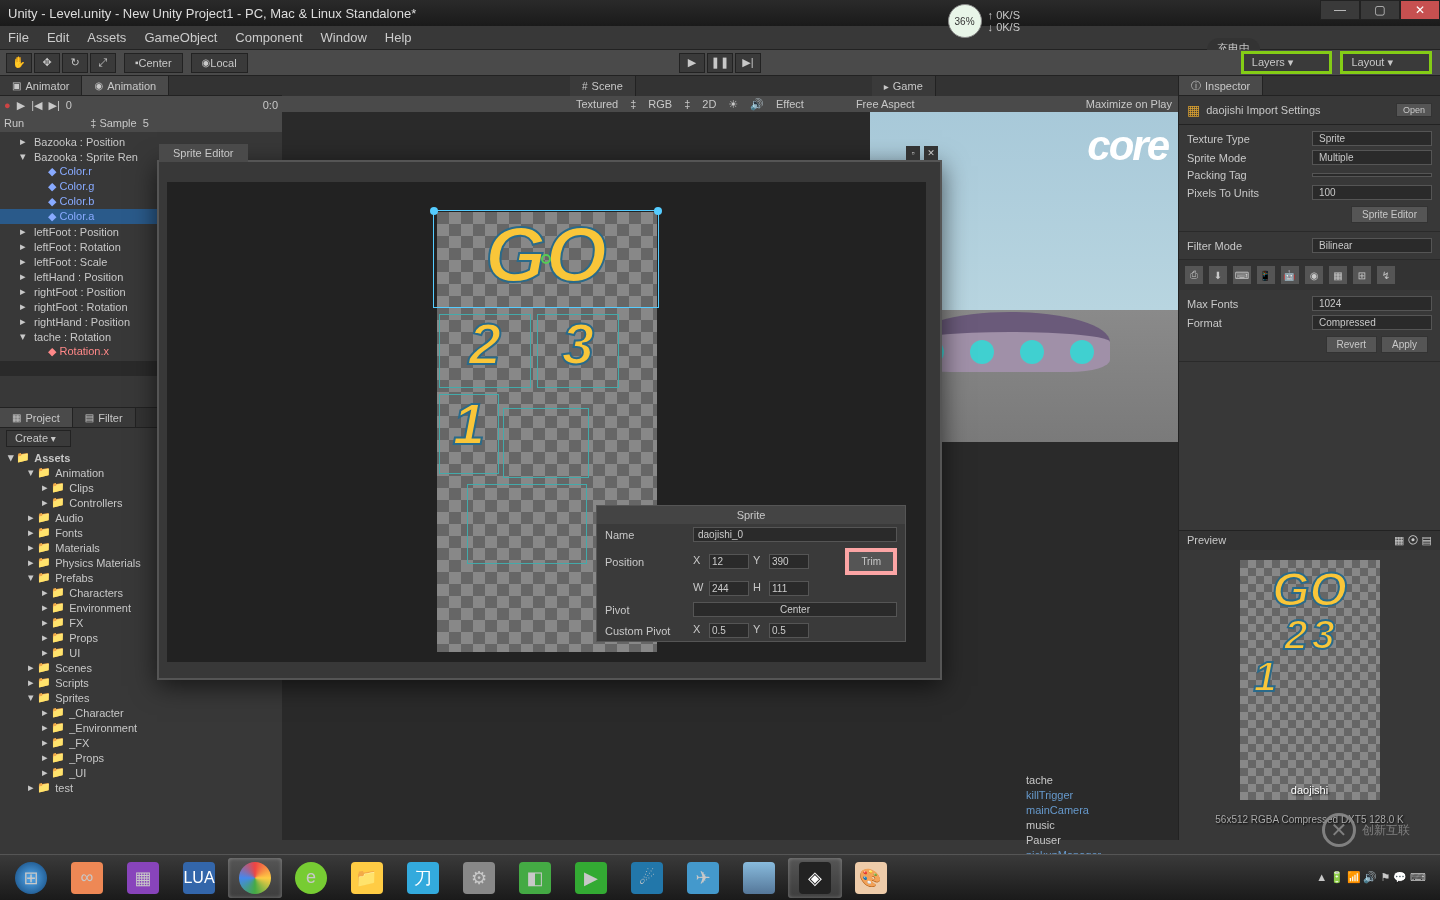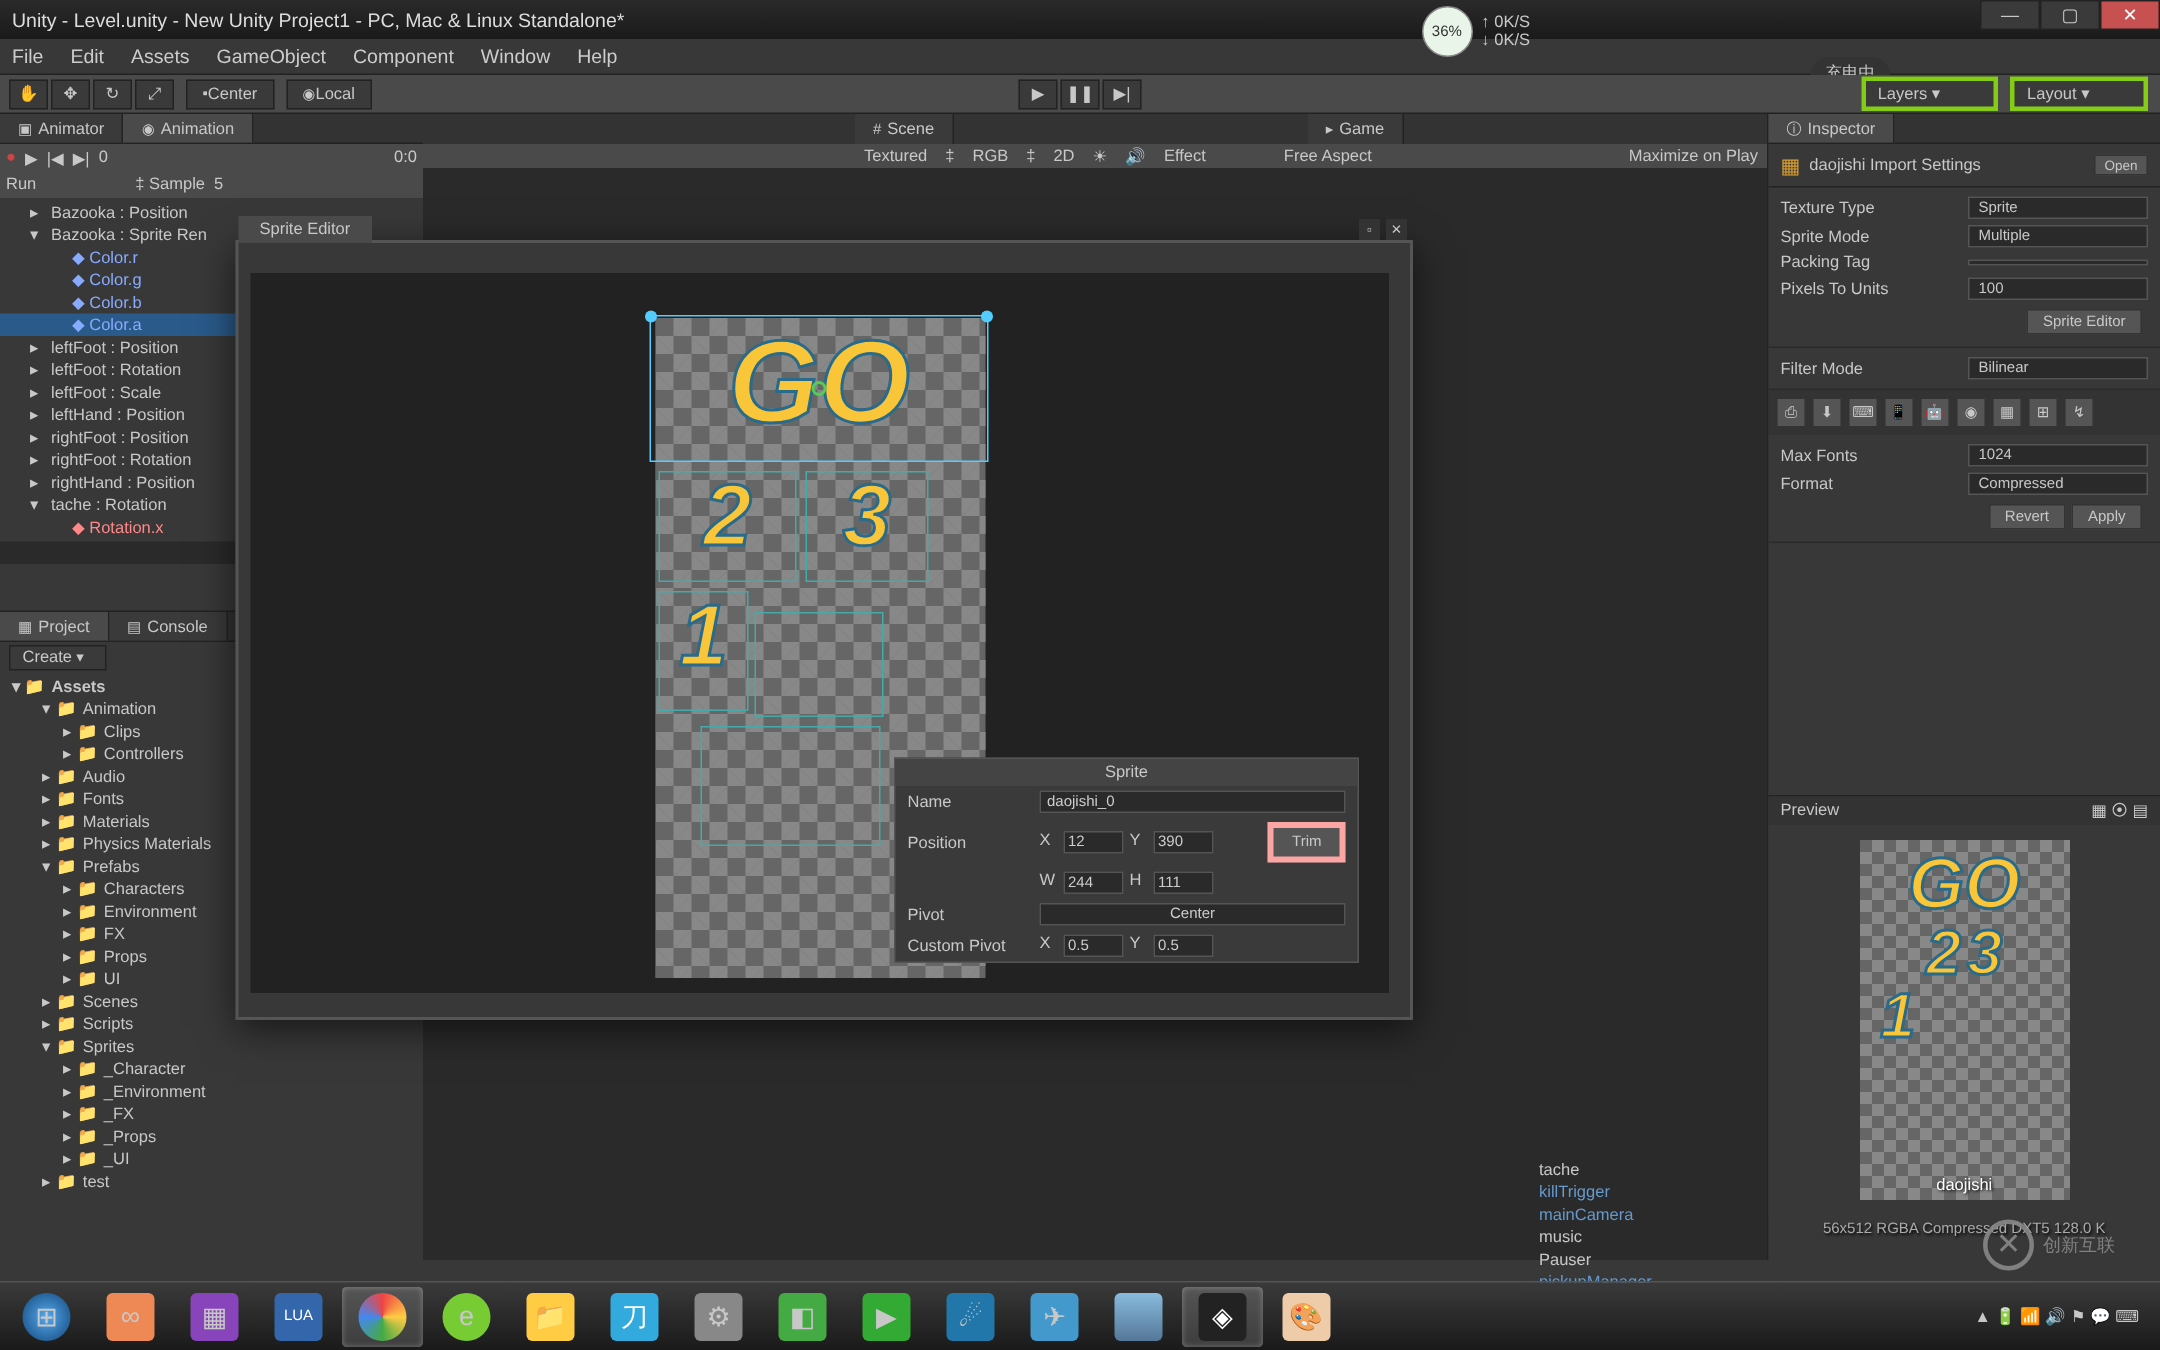--- a/index.html
+++ b/index.html
@@ -236,21 +236,21 @@
       <div class="dopesheet">Dope Sheet</div>
     </div>
 
     <div class="tabbar">
       <div class="tab active">
           <span class="icon">▦</span>
           <span>Project</span>
         </div>
       <div class="tab">
           <span class="icon">▤</span>
-          <span>Console</span>
+          <span>Filter</span>
         </div>
     </div>
     <div class="proj-panel">
       <div class="proj-toolbar"><span class="create-btn"><span>Create</span> ▾</span></div>
       <div class="proj-tree">
         <div class="proj-row hdr">▾ 📁 <span>Assets</span></div>
         <div id="proj-tree">
             <div class="proj-row indent1">▾ <span class="folder-icon">📁</span> Animation</div>
             <div class="proj-row indent2">▸ <span class="folder-icon">📁</span> Clips</div>
             <div class="proj-row indent2">▸ <span class="folder-icon">📁</span> Controllers</div>
@@ -295,20 +295,29 @@
         <span>‡</span>
           <span>RGB</span>
         <span>‡</span>
           <span>2D</span>
         <span>☀</span>
           <span>🔊</span>
           <span>Effect</span>
         <span style="margin-left:40px">Free Aspect</span>
         <span style="margin-left:auto">Maximize on Play</span>
       </div>
+      <div class="game-preview">
+        <div class="score">core</div>
+        <div class="ufo">
+          <div class="light" style="left:10px"></div>
+            <div class="light" style="left:60px"></div>
+          <div class="light" style="left:110px"></div>
+            <div class="light" style="left:160px"></div>
+        </div>
+      </div>
     </div>
   </div>
 
   <div class="col-right">
     <div class="tabbar">
         <div class="tab active">
           <span class="icon">ⓘ</span>
           <span>Inspector</span>
         </div>
       </div>
@@ -477,21 +486,21 @@
   <div class="tb-item">
       <div class="tb-icon" style="background:radial-gradient(#5ae,#147);border-radius:50%">⊞</div>
     </div>
   <div class="tb-item">
       <div class="tb-icon" style="background:#e85">∞</div>
     </div>
   <div class="tb-item">
       <div class="tb-icon" style="background:#84b">▦</div>
     </div>
   <div class="tb-item">
-      <div class="tb-icon" style="background:#36a;color:#fff;font-size:10px">LUA</div>
+      <div class="tb-icon" style="background:#36a;color:#fff;font-size:16px">LUA</div>
     </div>
   <div class="tb-item active">
       <div class="tb-icon" style="background:conic-gradient(#e44,#fc4,#4a4,#48e,#e44);border-radius:50%"></div>
     </div>
   <div class="tb-item">
       <div class="tb-icon" style="background:#7c3;border-radius:50%">e</div>
     </div>
   <div class="tb-item">
       <div class="tb-icon" style="background:#fc4">📁</div>
     </div>

